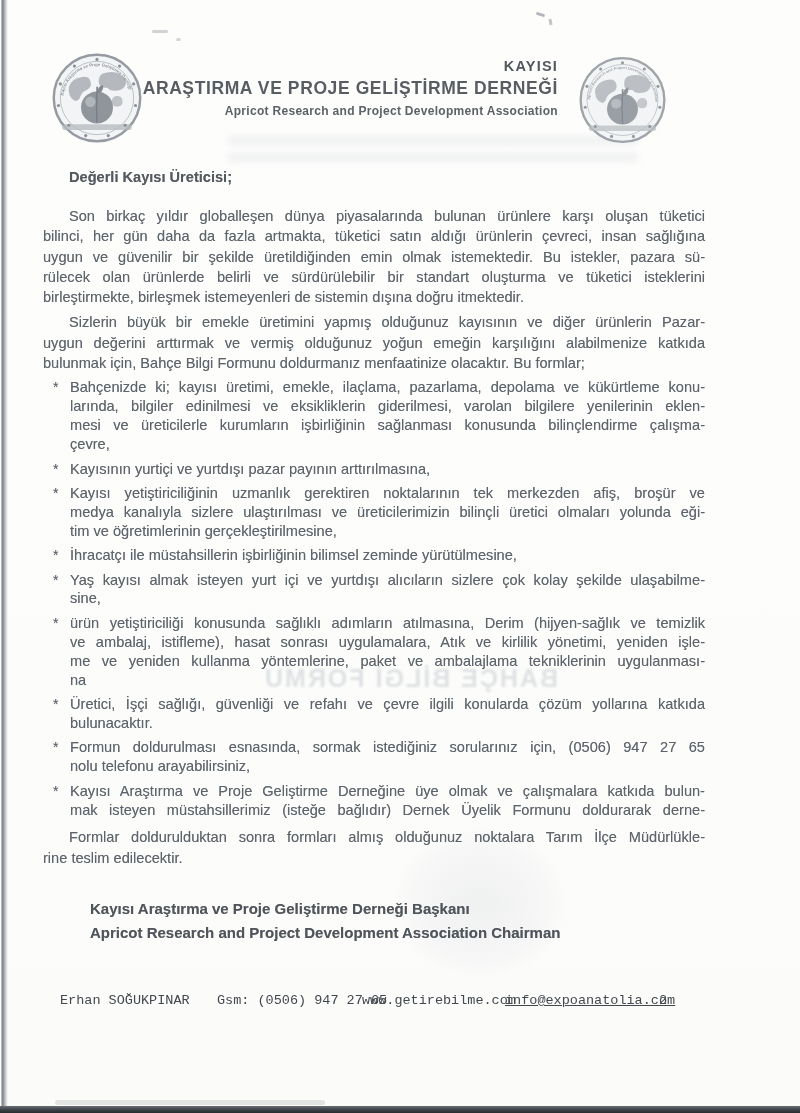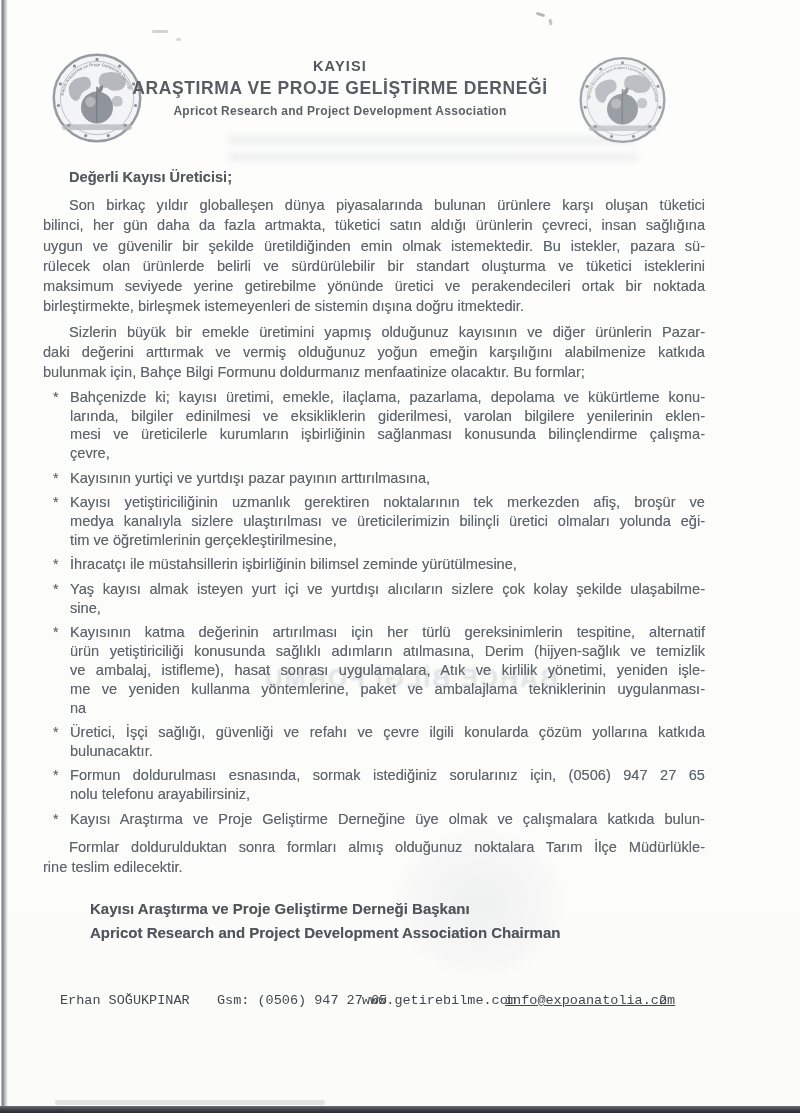--- a/index.html
+++ b/index.html
@@ -24,28 +24,28 @@
     background:repeating-linear-gradient(180deg,rgba(170,176,183,.28) 0 9px,rgba(255,255,255,0) 9px 17px);}
   .ghost-mirror{position:absolute;left:243px;top:664px;width:335px;text-align:center;
     transform:scaleX(-1);font-weight:bold;font-size:25px;letter-spacing:2px;
     color:#9aa3ac;opacity:.30;filter:blur(1px);white-space:nowrap;}
   .ghost-circle{position:absolute;left:395px;top:828px;width:170px;height:150px;border-radius:50%;
     background:radial-gradient(ellipse at center,rgba(165,171,177,.14) 0%,rgba(165,171,177,.06) 55%,rgba(255,255,255,0) 72%);}
   
   .logo{position:absolute;}
   .logo.left{left:50px;top:50px;width:94px;height:96px;}
   .logo.right{left:577px;top:54px;width:91px;height:92px;opacity:.9;}
-  .head-text{position:absolute;left:122px;top:56px;width:436px;text-align:center;}
+  .head-text{position:absolute;left:122px;top:56px;width:436px;text-align:right;}
   .h-title{font-weight:bold;font-size:14.5px;letter-spacing:1.2px;color:#53585e;line-height:20px;}
   .h-sub{font-weight:bold;font-size:17.5px;letter-spacing:.6px;color:#585d63;line-height:24px;}
   .h-sub-en{font-weight:bold;font-size:12px;letter-spacing:.3px;color:#5d6268;line-height:18px;margin-top:2px;}
   
   .letter{position:absolute;left:43px;top:167px;width:662px;font-size:14.6px;
     text-shadow:0 0 .4px rgba(94,100,107,.55);}
-  .salutation{font-weight:bold;color:#54595f;padding-left:26px;line-height:20px;margin-bottom:8px;}
+  .salutation{font-weight:bold;color:#54595f;padding-left:26px;line-height:20px;margin-bottom:19px;}
   .tline{text-align:justify;text-align-last:justify;}
   .tline.final{text-align-last:left;}
   .tline.ind{text-indent:26px;}
   .para .tline{line-height:20.3px;}
   .para{margin-bottom:5px;}
   .bullet-item{display:flex;margin-bottom:5.5px;}
   .bmark{flex:none;width:27px;padding-left:10px;box-sizing:border-box;font-size:14px;line-height:18.9px;}
   .bcontent{flex:1;min-width:0;}
   .bcontent .tline{line-height:18.9px;}
   .closing{margin-top:8px;}
@@ -137,26 +137,25 @@
   </div>
 
   <div class="letter">
     <div class="salutation">Değerli Kayısı Üreticisi;</div>
     <div id="paragraphs">
         <div class="para">
           <div class="tline ind">Son birkaç yıldır globalleşen dünya piyasalarında bulunan ürünlere karşı oluşan tüketici</div>
           <div class="tline">bilinci, her gün daha da fazla artmakta, tüketici satın aldığı ürünlerin çevreci, insan sağlığına</div>
           <div class="tline">uygun ve güvenilir bir şekilde üretildiğinden emin olmak istemektedir. Bu istekler, pazara sü-</div>
           <div class="tline">rülecek olan ürünlerde belirli ve sürdürülebilir bir standart oluşturma ve tüketici isteklerini</div>
-          <div class="tline">maksimum seviyede yerine getirebilme yönünde üretici ve perakendecileri ortak bir noktada</div>
           <div class="tline final">birleştirmekte, birleşmek istemeyenleri de sistemin dışına doğru itmektedir.</div>
         </div>
         <div class="para">
           <div class="tline ind">Sizlerin büyük bir emekle üretimini yapmış olduğunuz kayısının ve diğer ürünlerin Pazar-</div>
-          <div class="tline">daki değerini arttırmak ve vermiş olduğunuz yoğun emeğin karşılığını alabilmenize katkıda</div>
+          <div class="tline">uygun değerini arttırmak ve vermiş olduğunuz yoğun emeğin karşılığını alabilmenize katkıda</div>
           <div class="tline final">bulunmak için, Bahçe Bilgi Formunu doldurmanız menfaatinize olacaktır. Bu formlar;</div>
         </div>
       </div>
     <div id="bullet-list">
         <div class="bullet-item">
           <div class="bmark">*</div>
           <div class="bcontent">
             <div class="tline">Bahçenizde ki; kayısı üretimi, emekle, ilaçlama, pazarlama, depolama ve kükürtleme konu-</div>
             <div class="tline">larında, bilgiler edinilmesi ve eksikliklerin giderilmesi, varolan bilgilere yenilerinin eklen-</div>
             <div class="tline">mesi ve üreticilerle kurumların işbirliğinin sağlanması konusunda bilinçlendirme çalışma-</div>
@@ -186,21 +185,20 @@
         <div class="bullet-item">
           <div class="bmark">*</div>
           <div class="bcontent">
             <div class="tline">Yaş kayısı almak isteyen yurt içi ve yurtdışı alıcıların sizlere çok kolay şekilde ulaşabilme-</div>
             <div class="tline final">sine,</div>
           </div>
         </div>
         <div class="bullet-item">
           <div class="bmark">*</div>
           <div class="bcontent">
-            <div class="tline">Kayısının katma değerinin artırılması için her türlü gereksinimlerin tespitine, alternatif</div>
             <div class="tline">ürün yetiştiriciliği konusunda sağlıklı adımların atılmasına, Derim (hijyen-sağlık ve temizlik</div>
             <div class="tline">ve ambalaj, istifleme), hasat sonrası uygulamalara, Atık ve kirlilik yönetimi, yeniden işle-</div>
             <div class="tline">me ve yeniden kullanma yöntemlerine, paket ve ambalajlama tekniklerinin uygulanması-</div>
             <div class="tline final">na</div>
           </div>
         </div>
         <div class="bullet-item">
           <div class="bmark">*</div>
           <div class="bcontent">
             <div class="tline">Üretici, İşçi sağlığı, güvenliği ve refahı ve çevre ilgili konularda çözüm yollarına katkıda</div>
@@ -211,20 +209,21 @@
           <div class="bmark">*</div>
           <div class="bcontent">
             <div class="tline">Formun doldurulması esnasında, sormak istediğiniz sorularınız için, (0506) 947 27 65</div>
             <div class="tline final">nolu telefonu arayabilirsiniz,</div>
           </div>
         </div>
         <div class="bullet-item">
           <div class="bmark">*</div>
           <div class="bcontent">
             <div class="tline">Kayısı Araştırma ve Proje Geliştirme Derneğine üye olmak ve çalışmalara katkıda bulun-</div>
+            <div class="tline">mak isteyen müstahsillerimiz (isteğe bağlıdır) Dernek Üyelik Formunu doldurarak derne-</div>
           </div>
         </div>
       </div>
     <div id="closing-para" class="closing">
         <div class="tline ind">Formlar doldurulduktan sonra formları almış olduğunuz noktalara Tarım İlçe Müdürlükle-</div>
         <div class="tline final">rine teslim edilecektir.</div>
       </div>
   </div>
 
   <div class="signature">

